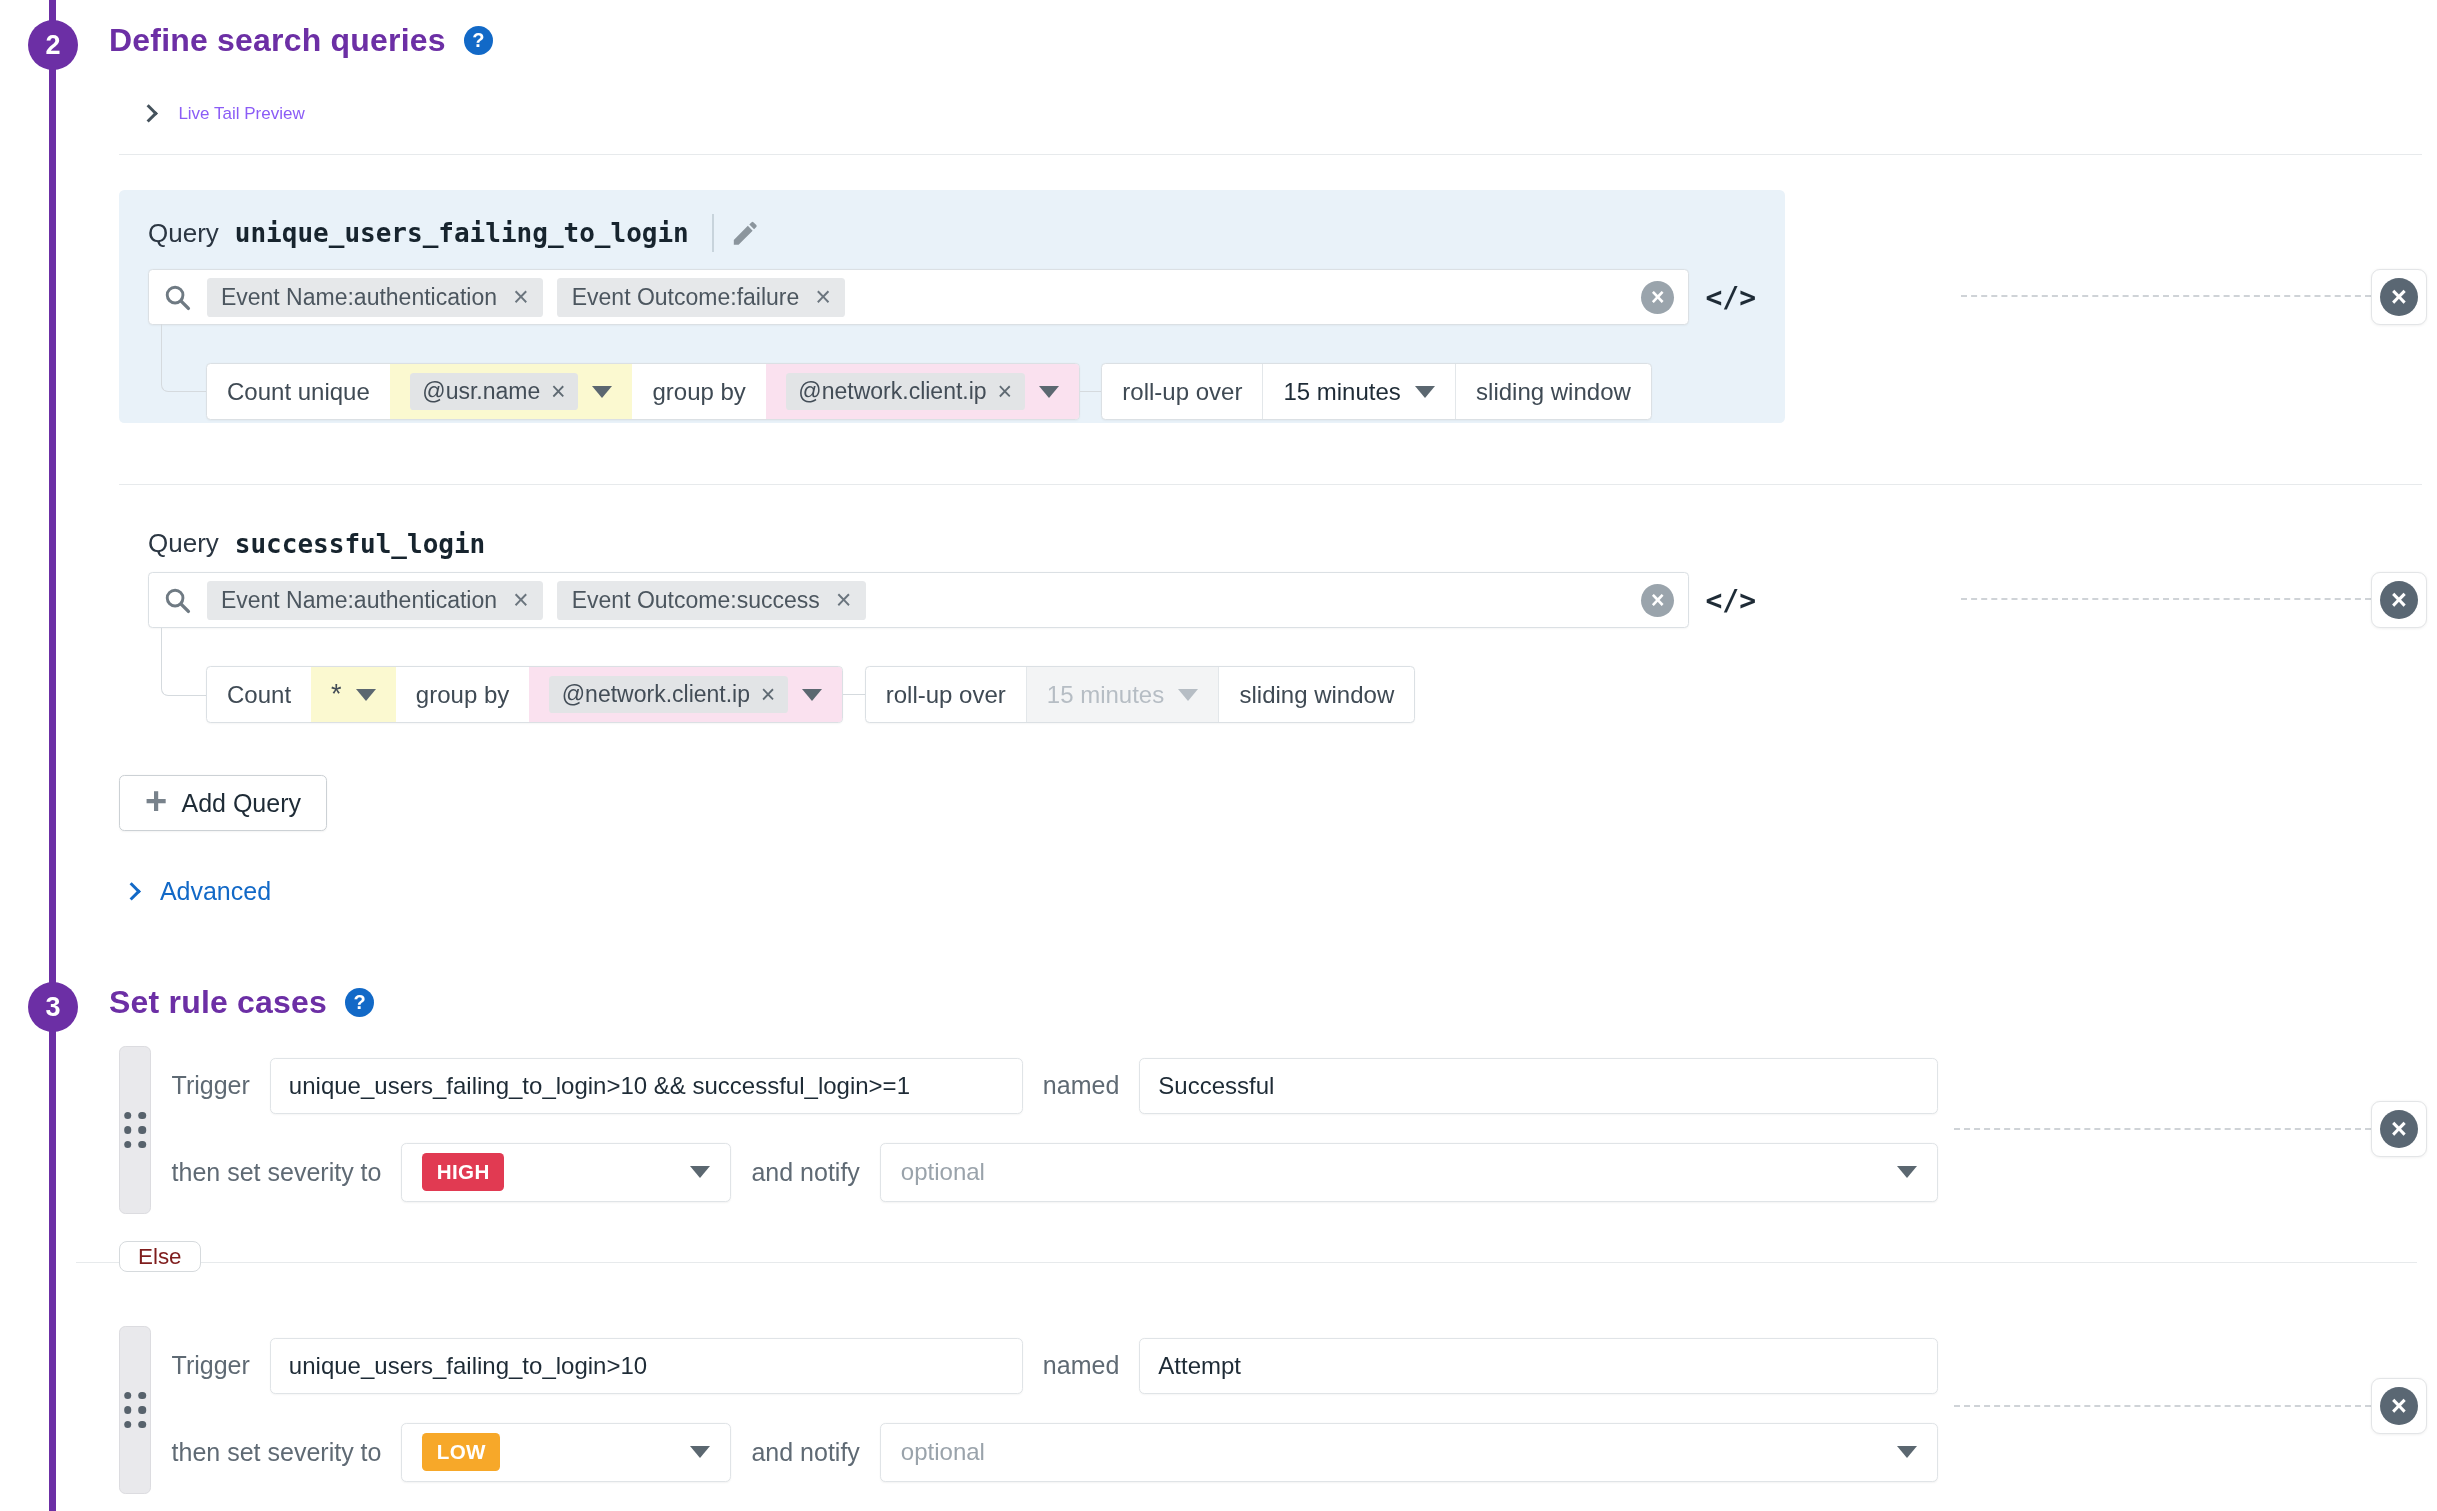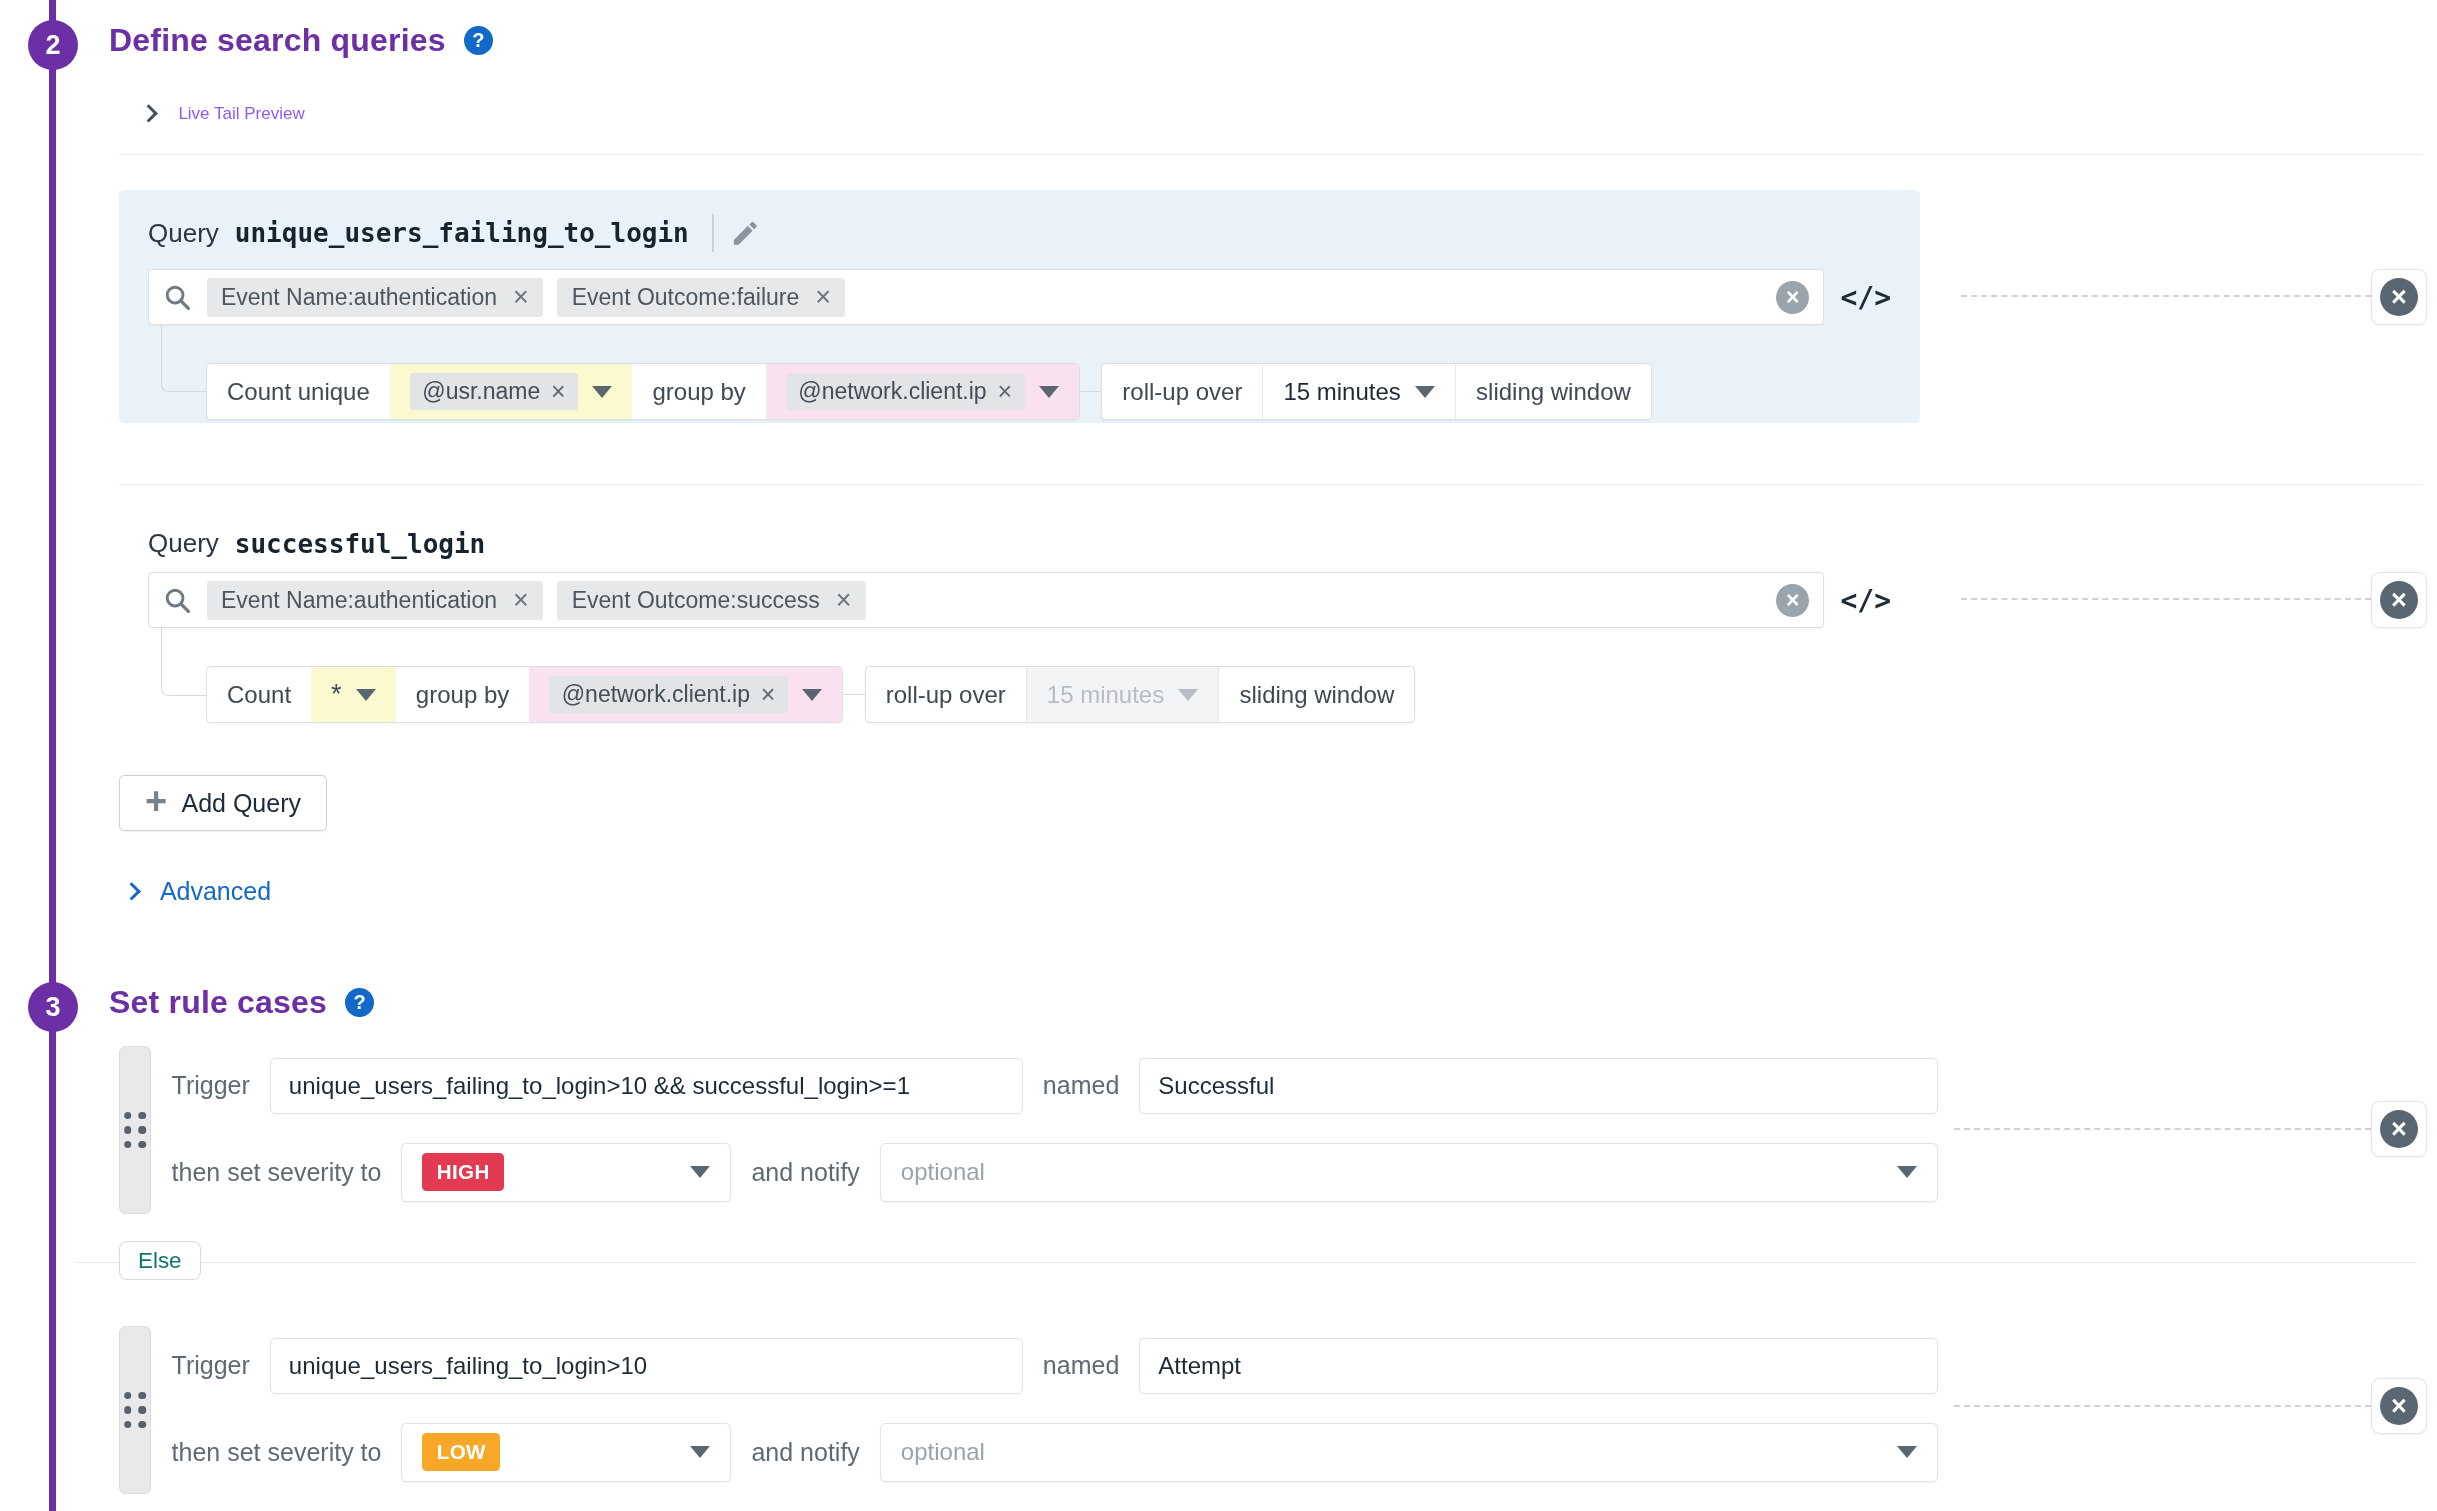--- a/index.html
+++ b/index.html
@@ -31,21 +31,21 @@
   .caret { display:inline-block; width:0; height:0; border-left:10px solid transparent;
     border-right:10px solid transparent; border-top:12.5px solid #5b6770; }
   .caret.dim { border-top-color:#b6bdc4; }
 
   
   .livetail { position:absolute; left:142px; top:104px; display:flex; align-items:center; gap:23px;
     font-size:17px; color:#8b5cf6; }
   .hr { position:absolute; left:119px; right:16px; height:0; border-top:1.8px solid #e7eaec; }
 
   
-  .qblock { position:absolute; left:119px; width:1801px; }
+  .qblock { position:absolute; left:119px; width:1666px; }
   .qblock.boxed { border-radius:5.4px; }
   .qtitle { position:absolute; left:29px; display:flex; align-items:center; gap:16px; height:43px; }
   .qlabel { font-size:26px; color:#2b3642; }
   .qname { font-family:"DejaVu Sans Mono", monospace; font-weight:bold; font-size:26px; color:#17242e; }
   .vdiv { width:1.8px; height:38px; background:#c8d4dc; margin-left:7.2px; }
   .pencil-btn { display:inline-flex; align-items:center; }
 
   .searchrow { position:absolute; left:29px; right:29px; display:flex; align-items:center; gap:16px; }
   .searchbar {
     flex:1; height:56px; background:#fff; border:1.8px solid #dbe0e4; border-radius:4.5px;
@@ -111,23 +111,23 @@
     box-shadow:0 0.9px 1.8px rgba(0,0,0,0.05); cursor:pointer; }
   .dd.sev { width:330px; }
   .dd.notify { flex:1; }
   .sev-badge { color:#fff; font-size:20.6px; font-weight:bold; letter-spacing:0.4px;
     padding:7.2px 14.3px; border-radius:4.5px; }
   .placeholder { font-size:24px; color:#9aa3ab; }
 
   
   .else-row { position:absolute; left:76px; right:21.5px; top:1241px; height:43px; }
   .else-row .line { position:absolute; left:0; right:0; top:20.6px; border-top:1.8px solid #e7eaec; }
-  .else-chip { position:absolute; left:43px; top:0; height:39px; padding:0 18px; background:#fff;
+  .else-chip { position:absolute; left:43px; top:0; height:31px; padding:0 18px; background:#fff;
     border:1.8px solid #d6dadd; border-radius:8px; display:inline-flex; align-items:center;
-    font-size:22.4px; color:#0f766e; }
+    font-size:22.4px; color:#7f1d1d; }
 
   
   .dash { position:absolute; border-top:2.7px dashed #cfd3d7; }
   .remove-btn { position:absolute; width:56px; height:56px; background:#fff; border:1.8px solid #e3e5e7;
     border-radius:9px; display:flex; align-items:center; justify-content:center;
     box-shadow:0 0.9px 2.7px rgba(0,0,0,0.06); cursor:pointer; }
   .remove-btn .xc { width:38px; height:38px; border-radius:50%; background:#5a6773; color:#fff;
     font-size:27px; font-weight:bold; display:flex; align-items:center; justify-content:center; }
 
   

